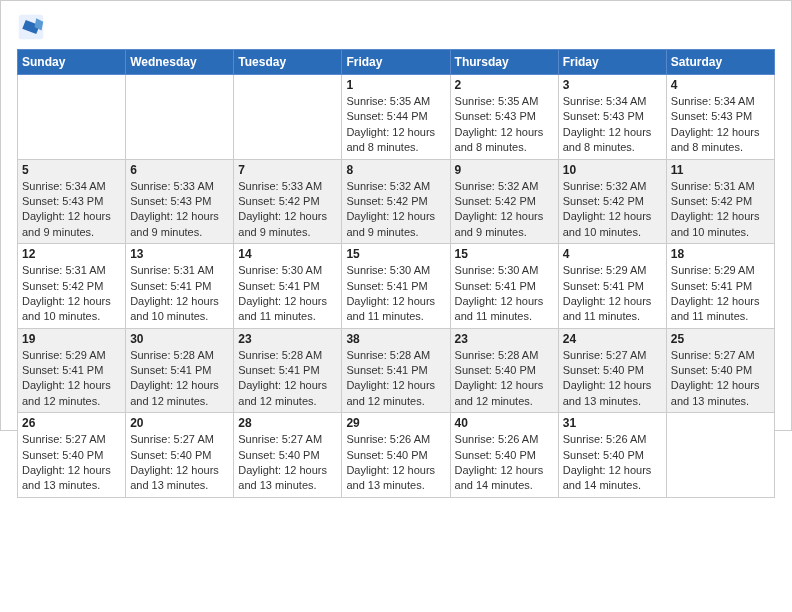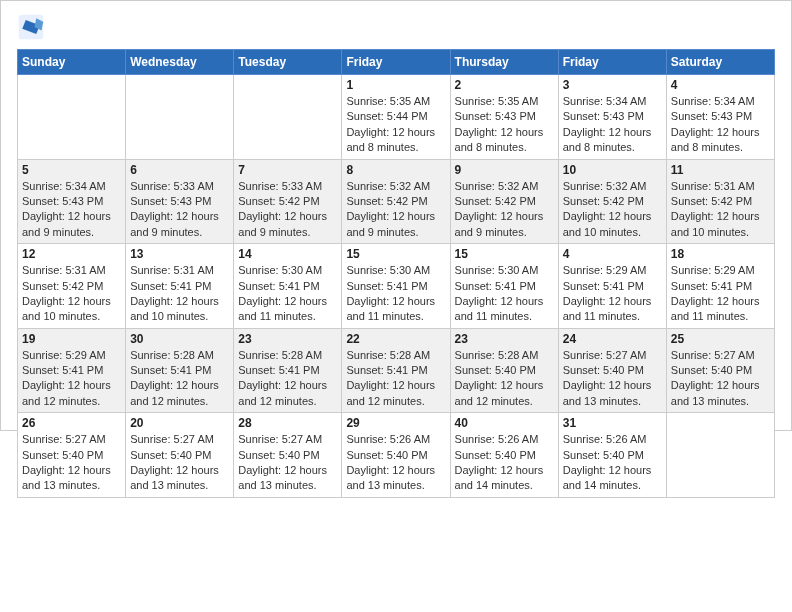--- a/index.html
+++ b/index.html
@@ -221,21 +221,21 @@
           </td>
           <td>
             <div class="day-number">30</div>
             <div class="day-info">Sunrise: 5:28 AM<br>Sunset: 5:41 PM<br>Daylight: 12 hours and 12 minutes.</div>
           </td>
           <td>
             <div class="day-number">23</div>
             <div class="day-info">Sunrise: 5:28 AM<br>Sunset: 5:41 PM<br>Daylight: 12 hours and 12 minutes.</div>
           </td>
           <td>
-            <div class="day-number">22</div>
+            <div class="day-number">38</div>
             <div class="day-info">Sunrise: 5:28 AM<br>Sunset: 5:41 PM<br>Daylight: 12 hours and 12 minutes.</div>
           </td>
           <td>
             <div class="day-number">23</div>
             <div class="day-info">Sunrise: 5:28 AM<br>Sunset: 5:40 PM<br>Daylight: 12 hours and 12 minutes.</div>
           </td>
           <td>
             <div class="day-number">24</div>
             <div class="day-info">Sunrise: 5:27 AM<br>Sunset: 5:40 PM<br>Daylight: 12 hours and 13 minutes.</div>
           </td>

